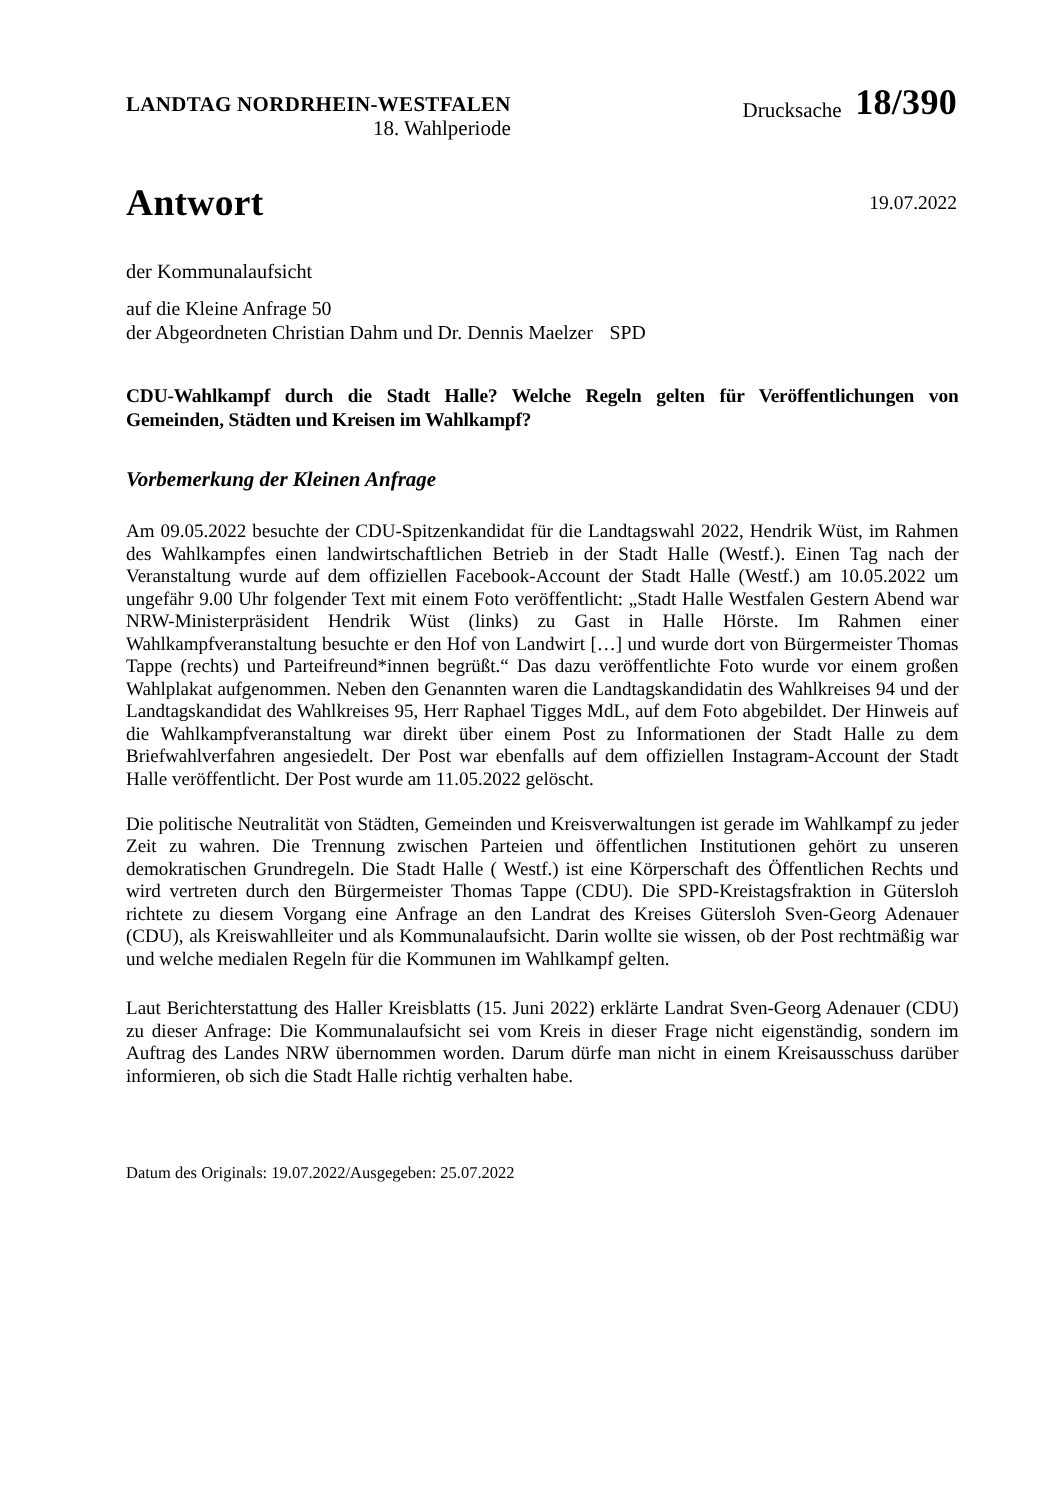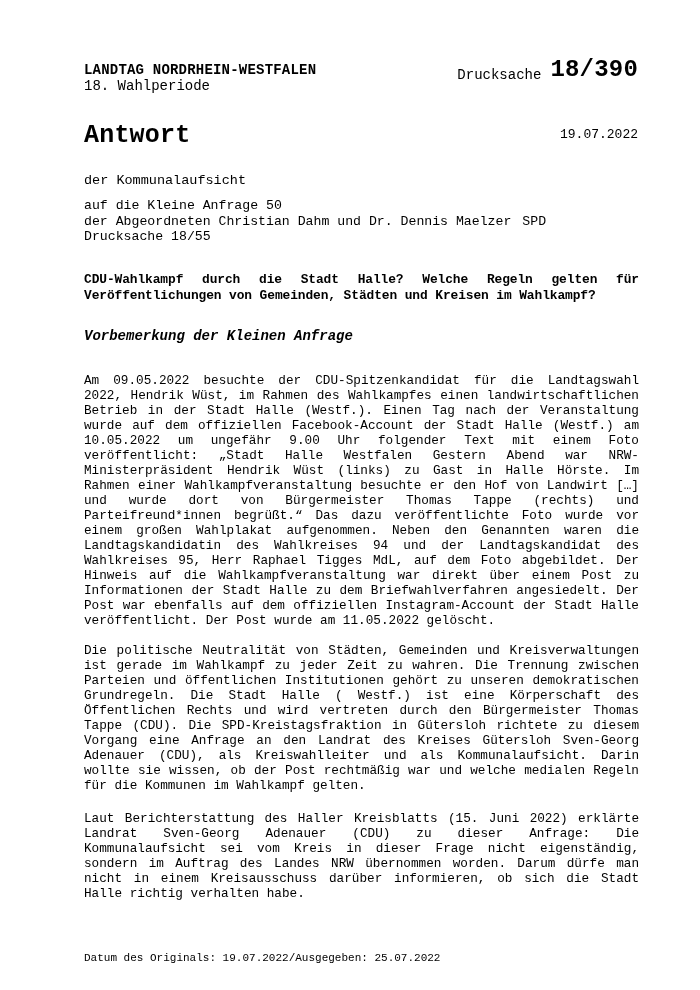--- a/index.html
+++ b/index.html
@@ -6,39 +6,40 @@
     margin: 0;
     padding: 0;
     background: #ffffff;
   }
   .page {
     position: relative;
     width: 700px;
     height: 990px;
     background: #ffffff;
     color: #000000;
-    font-family: Liberation Mono, monospace;
+    font-family: Liberation Serif, serif;
     overflow: hidden;
   }
 
   
   .header-left {
     position: absolute;
     left: 84px;
     top: 63px;
     line-height: 15.5px;
     font-size: 14px;
   }
   .institution {
     font-weight: bold;
     letter-spacing: 0.2px;
     white-space: nowrap;
   }
   .period {
     font-weight: normal;
+    text-align: right;
   }
   .header-right {
     position: absolute;
     right: 62px;
     top: 56px;
     display: flex;
     align-items: flex-end;
     gap: 9px;
     white-space: nowrap;
   }
@@ -99,21 +100,21 @@
     margin-top: 25px;
     font-weight: bold;
     font-style: italic;
     font-size: 14px;
     line-height: 15px;
   }
   .body-paragraph {
     text-align: justify;
     line-height: 15px;
   }
-  .p1 { margin-top: 29px; }
+  .p1 { margin-top: 19px; }
   .p2 { margin-top: 15px; }
   .p3 { margin-top: 18px; }
 
   .footer-date {
     margin-top: 50px;
     font-size: 11px;
   }
 </style>
 </head>
 <body>
@@ -136,21 +137,20 @@
 
     <div class="answer-title">Antwort</div>
 
     <div class="answer-author">der Kommunalaufsicht</div>
 
     <div class="reference-block">
       <div>auf die Kleine Anfrage 50</div>
       <div>
         <span>der Abgeordneten Christian Dahm und Dr. Dennis Maelzer</span><span class="party">SPD</span>
       </div>
-      <div>Drucksache 18/55</div>
     </div>
 
     <div class="subject">CDU-Wahlkampf durch die Stadt Halle? Welche Regeln gelten für Veröffentlichungen von Gemeinden, Städten und Kreisen im Wahlkampf?</div>
 
     <div class="vorbemerkung-heading">Vorbemerkung der Kleinen Anfrage</div>
 
     <p class="body-paragraph p1">Am 09.05.2022 besuchte der CDU-Spitzenkandidat für die Landtagswahl 2022, Hendrik Wüst, im Rahmen des Wahlkampfes einen landwirtschaftlichen Betrieb in der Stadt Halle (Westf.). Einen Tag nach der Veranstaltung wurde auf dem offiziellen Facebook-Account der Stadt Halle (Westf.) am 10.05.2022 um ungefähr 9.00 Uhr folgender Text mit einem Foto veröffentlicht: „Stadt Halle Westfalen Gestern Abend war NRW-Ministerpräsident Hendrik Wüst (links) zu Gast in Halle Hörste. Im Rahmen einer Wahlkampfveranstaltung besuchte er den Hof von Landwirt […] und wurde dort von Bürgermeister Thomas Tappe (rechts) und Parteifreund*innen begrüßt.“ Das dazu veröffentlichte Foto wurde vor einem großen Wahlplakat aufgenommen. Neben den Genannten waren die Landtagskandidatin des Wahlkreises 94 und der Landtagskandidat des Wahlkreises 95, Herr Raphael Tigges MdL, auf dem Foto abgebildet. Der Hinweis auf die Wahlkampfveranstaltung war direkt über einem Post zu Informationen der Stadt Halle zu dem Briefwahlverfahren angesiedelt. Der Post war ebenfalls auf dem offiziellen Instagram-Account der Stadt Halle veröffentlicht. Der Post wurde am 11.05.2022 gelöscht.</p>
 
     <p class="body-paragraph p2">Die politische Neutralität von Städten, Gemeinden und Kreisverwaltungen ist gerade im Wahlkampf zu jeder Zeit zu wahren. Die Trennung zwischen Parteien und öffentlichen Institutionen gehört zu unseren demokratischen Grundregeln. Die Stadt Halle ( Westf.) ist eine Körperschaft des Öffentlichen Rechts und wird vertreten durch den Bürgermeister Thomas Tappe (CDU). Die SPD-Kreistagsfraktion in Gütersloh richtete zu diesem Vorgang eine Anfrage an den Landrat des Kreises Gütersloh Sven-Georg Adenauer (CDU), als Kreiswahlleiter und als Kommunalaufsicht. Darin wollte sie wissen, ob der Post rechtmäßig war und welche medialen Regeln für die Kommunen im Wahlkampf gelten.</p>
 

